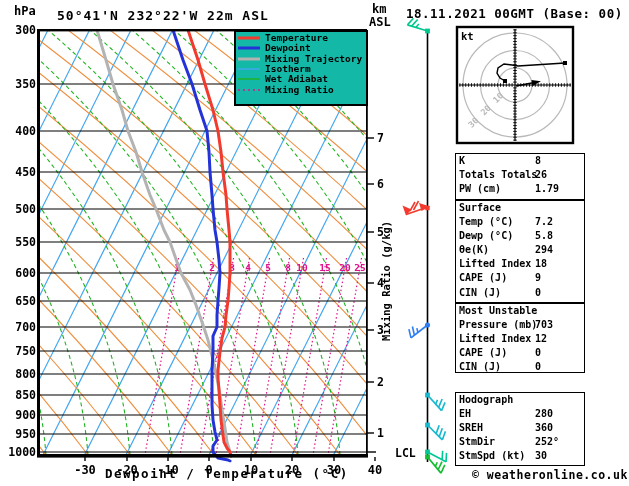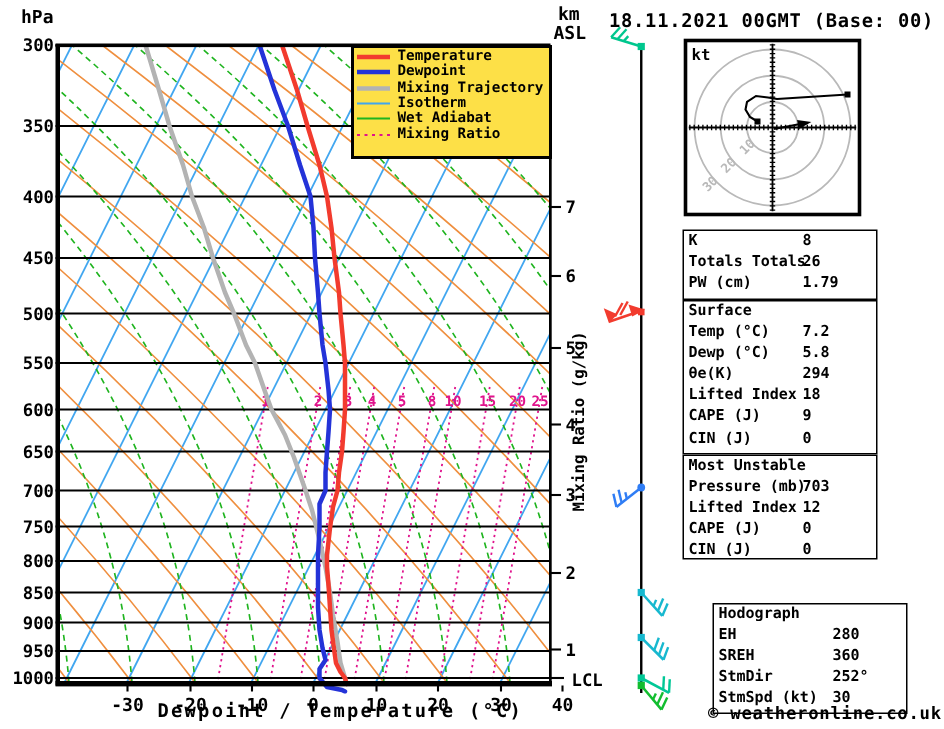--- a/index.html
+++ b/index.html
@@ -2,21 +2,21 @@
 <html><head>
 <meta charset="utf-8">
 <style>
   html,body{margin:0;padding:0;background:#fff;}
   #app{position:relative;width:629px;height:486px;background:#fff;
        font-family:"DejaVu Sans Mono","Liberation Mono",monospace;color:#000;overflow:hidden;}
   .abs{position:absolute;}
   .lbl{font-size:11px;font-weight:700;white-space:pre;}
   .big{font-size:13px;font-weight:700;letter-spacing:1px;white-space:pre;}
   #legend{position:absolute;left:234px;top:30px;width:134px;height:76px;border:2px solid #000;
-          background:#fde047;padding:1px 0 0 2px;box-sizing:border-box;z-index:5;text-align:right;}
+          background:#14b8a6;padding:1px 0 0 2px;box-sizing:border-box;z-index:5;text-align:right;}
   .legrow{display:flex;align-items:center;height:10.3px;}
   .legswatch{width:22px;margin-right:5px;flex:0 0 22px;}
   .legtext{font-size:9.5px;font-weight:700;white-space:pre;line-height:10px;}
   .tbox{position:absolute;left:455px;width:130px;border:1.5px solid #000;background:#fff;
         box-sizing:border-box;padding:1px 0 0 3px;}
   .trow{height:14.1px;font-size:10px;font-weight:700;position:relative;white-space:pre;}
   .trow .val{position:absolute;left:76px;top:0;}
   .ttitle{text-align:left;height:14.1px;font-size:10px;font-weight:700;}
   #xlabel{letter-spacing:1.5px;text-align:right;}
   #mixlabel{transform:rotate(-90deg);transform-origin:0 0;font-size:10.5px;font-weight:700;white-space:pre;}
@@ -352,20 +352,21 @@
           <rect x="503" y="79" width="4" height="4" fill="#000"></rect>
           <rect x="563" y="61" width="4" height="4" fill="#000"></rect>
           <line x1="516" y1="86" x2="537" y2="82" stroke="#000" stroke-width="1.3"></line>
           <polygon points="540.9293542656899,81.25155156844002 532.5282100724022,86.00038683672406 531.3707314927818,79.92362429371707" fill="#000"></polygon>
         </g>
         <text x="461" y="40" font-size="10.5" font-weight="700" font-family="DejaVu Sans Mono, monospace">kt</text>
       </g>
     </svg>
 
   <div class="abs lbl" style="left:14px;top:4px;font-size:12px">hPa</div>
+  <div class="abs big" style="left:57px;top:8px">50°41'N 232°22'W 22m ASL</div>
   <div class="abs big" style="left:406px;top:6px;letter-spacing:0.5px;font-size:12.5px">18.11.2021 00GMT (Base: 00)</div>
   <div class="abs lbl" style="left:372px;top:2px;font-size:12px">km</div>
   <div class="abs lbl" style="left:369px;top:15px;font-size:12px">ASL</div>
 
   <div id="legend">
       <div class="legrow">
         <svg class="legswatch" width="22" height="6">
       <line x1="0" y1="3" x2="22" y2="3" stroke="#f23b2e" stroke-width="3"></line>
         </svg>
     <span class="legtext">Temperature</span>
@@ -397,21 +398,21 @@
       <div class="legrow">
         <svg class="legswatch" width="22" height="6">
       <line x1="0" y1="3" x2="22" y2="3" stroke="#e0138c" stroke-width="1.4" stroke-dasharray="2 3"></line>
         </svg>
     <span class="legtext">Mixing Ratio</span>
       </div>
     </div>
 
   <div class="abs lbl" id="xlabel" style="left:105px;top:466px;font-size:12.5px">Dewpoint / Temperature (°C)</div>
   <div class="abs" id="mixlabel" style="left:380px;top:341px">Mixing Ratio (g/kg)</div>
-  <div class="abs lbl" style="left:381px;top:446px;font-size:11.5px">LCL</div>
+  <div class="abs lbl" style="left:395px;top:446px;font-size:11.5px">LCL</div>
 
   <div id="tables">
       <div class="tbox" style="top: 153px; height: 47px;">
         <div class="trow"><span>K</span><span class="val">8</span></div>
         <div class="trow"><span>Totals Totals</span><span class="val">26</span></div>
         <div class="trow"><span>PW (cm)</span><span class="val">1.79</span></div>
       </div>
       <div class="tbox" style="top: 200px; height: 103px;">
         <div class="ttitle">Surface</div>
         <div class="trow"><span>Temp (°C)</span><span class="val">7.2</span></div>
@@ -421,21 +422,21 @@
         <div class="trow"><span>CAPE (J)</span><span class="val">9</span></div>
         <div class="trow"><span>CIN (J)</span><span class="val">0</span></div>
       </div>
       <div class="tbox" style="top: 303px; height: 70px;">
         <div class="ttitle">Most Unstable</div>
         <div class="trow"><span>Pressure (mb)</span><span class="val">703</span></div>
         <div class="trow"><span>Lifted Index</span><span class="val">12</span></div>
         <div class="trow"><span>CAPE (J)</span><span class="val">0</span></div>
         <div class="trow"><span>CIN (J)</span><span class="val">0</span></div>
       </div>
-      <div class="tbox" style="top: 402px; height: 74px; margin-left: 20px;">
+      <div class="tbox" style="top: 392px; height: 74px;">
         <div class="ttitle">Hodograph</div>
         <div class="trow"><span>EH</span><span class="val">280</span></div>
         <div class="trow"><span>SREH</span><span class="val">360</span></div>
         <div class="trow"><span>StmDir</span><span class="val">252°</span></div>
         <div class="trow"><span>StmSpd (kt)</span><span class="val">30</span></div>
       </div>
     </div>
 
   <div class="abs" id="footer" style="left:472px;top:468px">© weatheronline.co.uk</div>
 </div>

